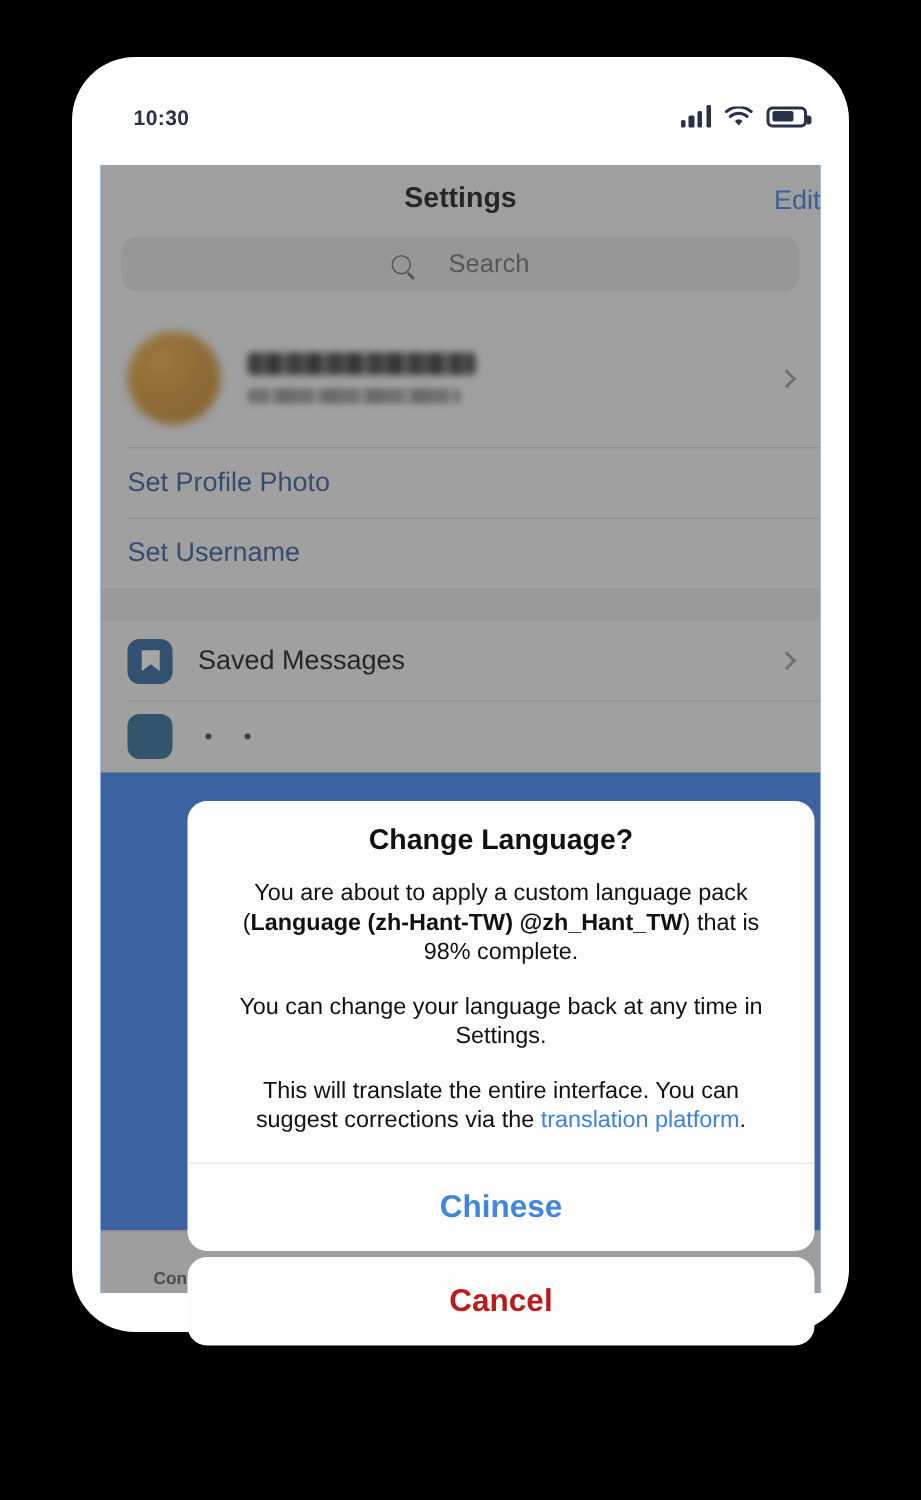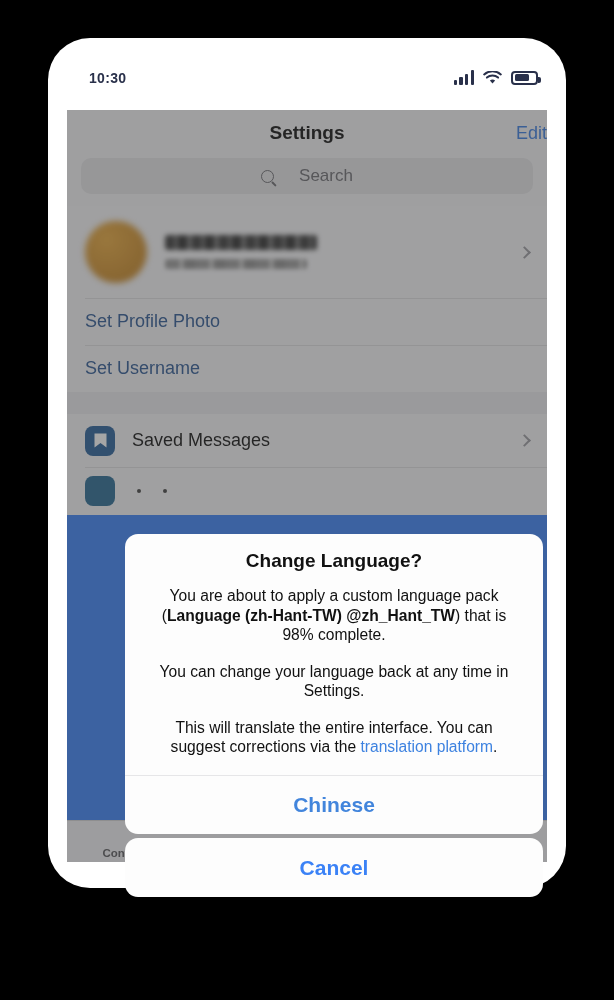--- a/index.html
+++ b/index.html
@@ -184,21 +184,21 @@
   #alert-divider { height: 1px; background: #e6e6e8; }
   #change-button {
     height: 58px; display: flex; align-items: center; justify-content: center;
     font-size: 21px; font-weight: bold; color: #4285dc;
   }
   #cancel-button {
     position: absolute; left: 77px; top: 800px;
     width: 418px; height: 59px; background: #fdfdfd;
     border-radius: 13px; z-index: 60;
     display: flex; align-items: center; justify-content: center;
-    font-size: 21px; font-weight: bold; color: #3b82f6;
+    font-size: 21px; font-weight: bold; color: #b91c1c;
   }
 </style>
 </head>
 <body>
 
 <div id="phone-frame">
 
   <div id="status-bar">
     <div id="status-time">10:30</div>
     <div id="status-icons">

